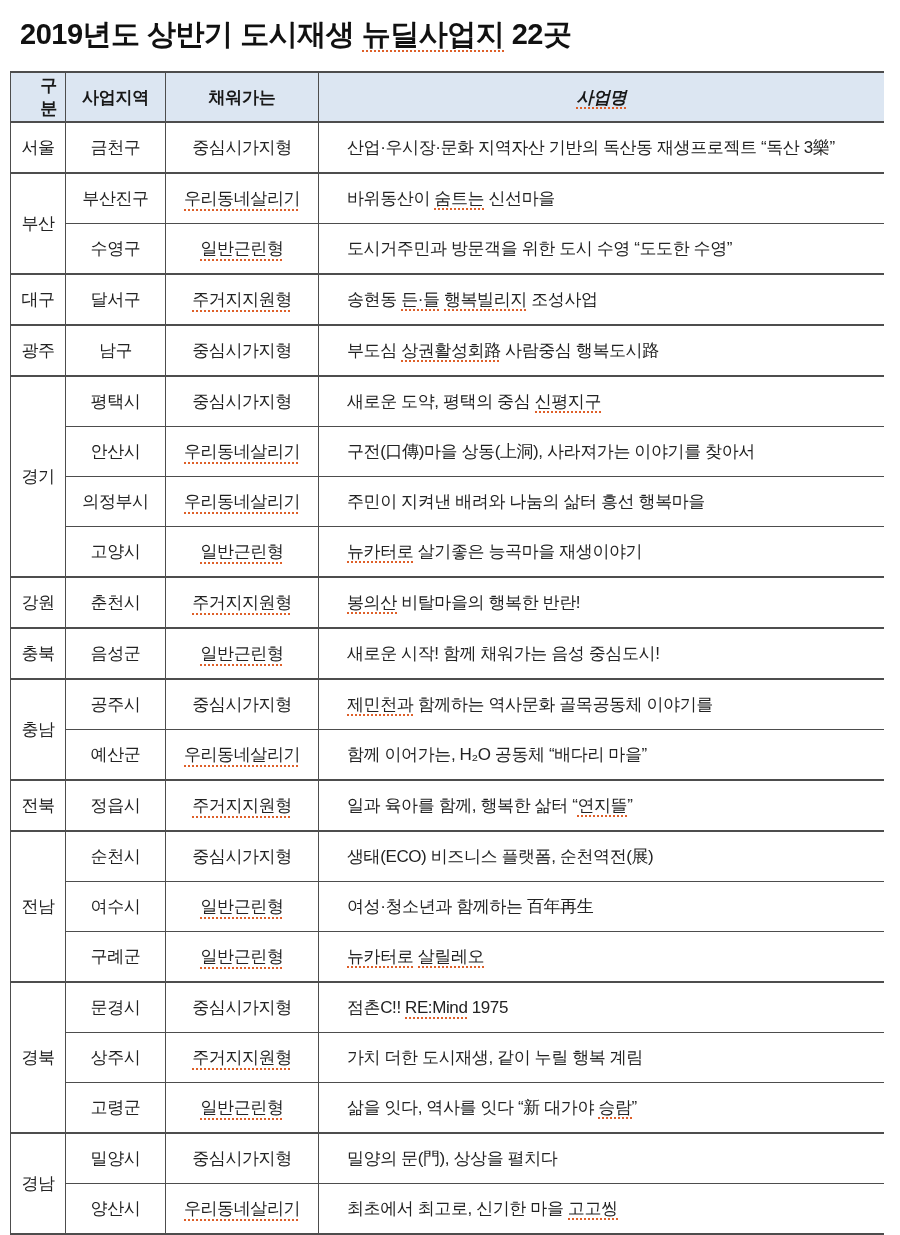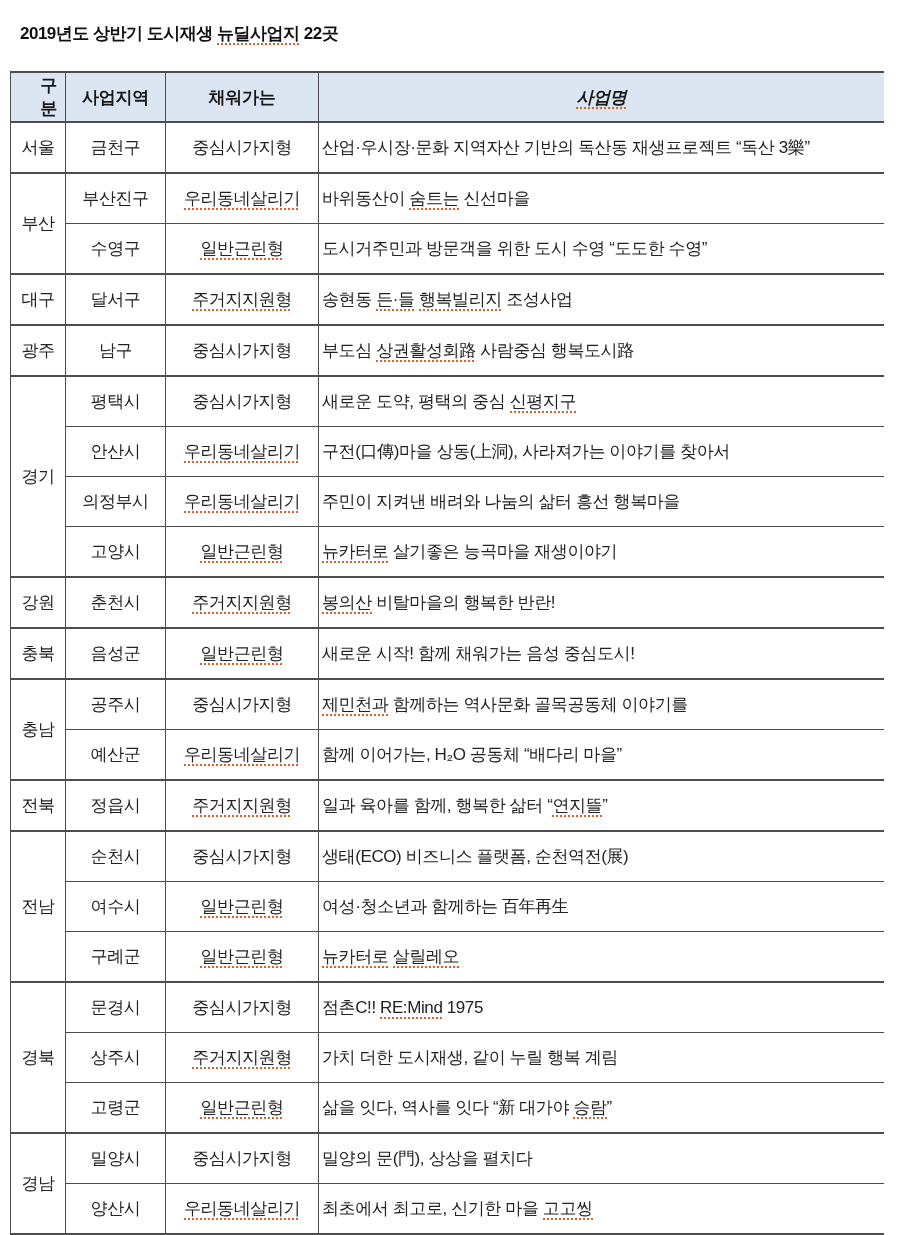--- a/index.html
+++ b/index.html
@@ -9,21 +9,21 @@
     width: 900px;
     height: 1235px;
     overflow: hidden;
     font-family: "Liberation Sans", "DejaVu Sans", sans-serif;
     color: #1f1f1f;
   }
   .page { width: 900px; height: 1235px; position: relative; }
 
   .title {
     margin: 16px 18px 0 20px;
-    font-size: 17px;
+    font-size: 29px;
     line-height: 36px;
     font-weight: 800;
     letter-spacing: -0.5px;
     color: #111111;
   }
 
   table.deal {
     margin: 19px 0 0 10px;
     width: 874px;
     table-layout: fixed;
@@ -53,23 +53,23 @@
 
   td {
     font-size: 17px;
     height: 47px;
     vertical-align: middle;
     border: 1px solid #4d4d4d;
     letter-spacing: -0.4px;
     color: #222222;
   }
   td:last-child { border-right: 0; }
-  td.region, td.area, td.type { text-align: center; }
+  td.region, td.area, td.type { text-align: center; font-family: Liberation Mono, monospace; }
   td.region { border-left: 1.6px solid #4d4d4d; font-size: 17px; }
-  td.name { text-align: left; padding-left: 3px; padding-right: 6px; }
+  td.name { text-align: left; padding-left: 28px; padding-right: 6px; }
   tr.group-start td { border-top: 2.2px solid #4d4d4d; }
 
   
   .sp {
     background-image: repeating-linear-gradient(90deg, #de6029 0, #de6029 2px, rgba(0,0,0,0) 2px, rgba(0,0,0,0) 4px);
     background-repeat: repeat-x;
     background-position: left bottom;
     background-size: 4px 2px;
     padding-bottom: 2px;
   }

